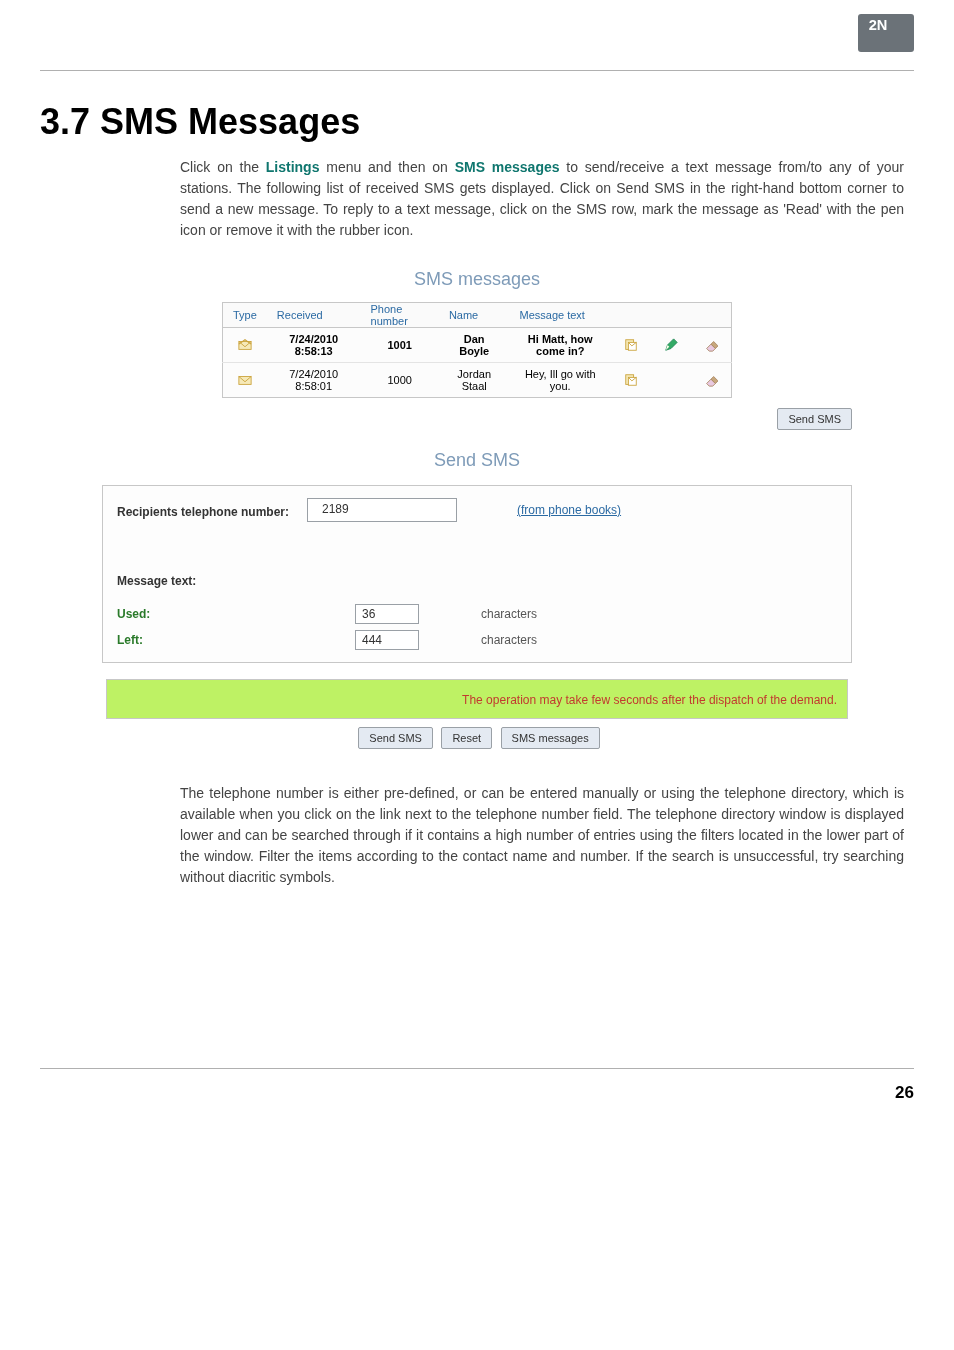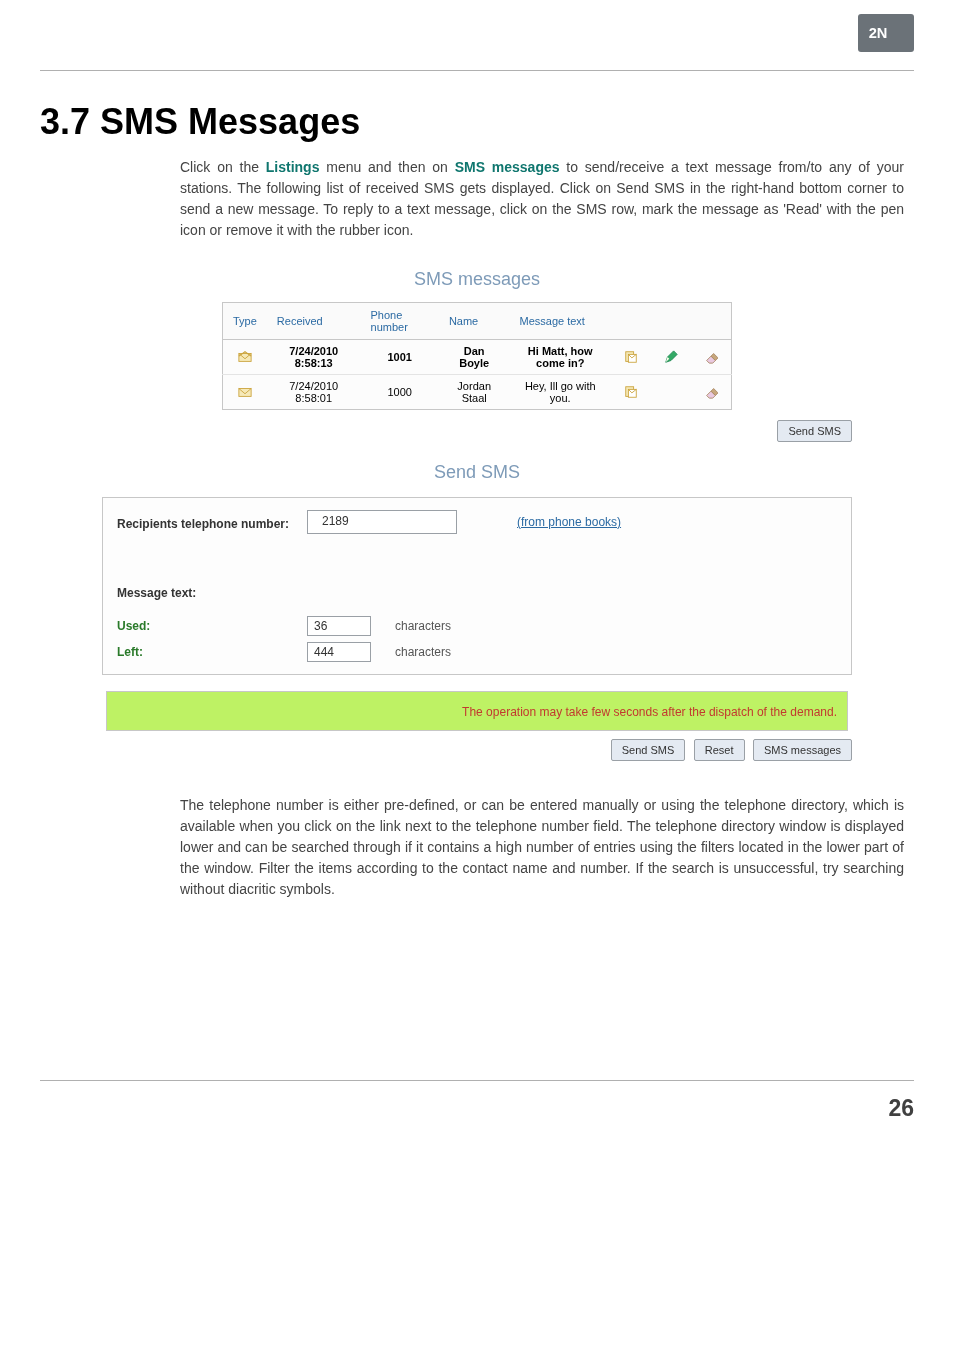--- a/index.html
+++ b/index.html
@@ -23,21 +23,20 @@
   }
   .brand-logo {
     position: absolute;
     right: 0;
     top: 14px;
     width: 56px;
     height: 38px;
     background: #6b7278;
     border-radius: 3px;
     display: flex;
-    align-items: center;
     justify-content: center;
   }
   .brand-logo svg {
     width: 40px;
     height: 22px;
   }
   .content {
     padding: 0 40px;
   }
   h1.section-title {
@@ -73,21 +72,21 @@
     margin: 0 auto;
     border: 1px solid #c7c7c7;
     font-size: 11px;
     width: 510px;
     background: #fcfcfc;
   }
   .sms-table th {
     text-align: left;
     color: #2b6aa3;
     font-weight: normal;
-    padding: 6px 10px;
+    padding: 0 10px;
     border-bottom: 1px solid #c7c7c7;
     background: #fafafa;
   }
   .sms-table td {
     padding: 5px 10px;
     border-bottom: 1px solid #e4e4e4;
     color: #000;
   }
   .sms-table tr:last-child td { border-bottom: none; }
   .row-unread td { font-weight: bold; }
@@ -179,62 +178,63 @@
     border-left: 5px solid transparent;
     border-right: 5px solid transparent;
   }
   .ta-scroll .arrow.up { border-bottom: 7px solid #7d7d7d; margin-top:2px; }
   .ta-scroll .arrow.down { border-top: 7px solid #7d7d7d; margin-bottom:2px;}
 
   .count-row {
     display: flex;
     align-items: center;
     margin-top: 16px;
+    gap: 48px;
   }
   .count-label {
     width: 190px;
     color: #2a7a2a;
     font-weight: bold;
     font-size: 12px;
   }
   .count-box {
     border: 1px solid #9aa0a6;
     background: #fff;
     width: 50px;
     padding: 2px 6px;
     font-size: 12px;
-    margin-right: 24px;
+    margin-right: 14px;
   }
   .count-unit { color: #555; font-size: 12px; }
 
   .warning-box {
     width: 720px;
     margin: 16px auto 8px auto;
     border: 1px solid #c7c7c7;
     background: #bef264;
     padding: 10px;
     text-align: right;
   }
   .warning-text { color: #c23a2f; font-size: 12px; }
 
   .action-row {
     width: 750px;
     margin: 8px auto 0 auto;
-    text-align: right;
+    text-align: center;
   }
 
   .footer {
     margin: 180px 40px 0 40px;
     border-top: 1px solid #b0b0b0;
     text-align: right;
     padding: 14px 0 30px 0;
   }
   .page-num {
-    color: #404040;
-    font-size: 23px;
+    color: #000000;
+    font-size: 17px;
     font-weight: bold;
     font-family: Arial, sans-serif;
   }
 </style>
 </head>
 <body>
 
 <div class="page">
 
   <div class="header">

